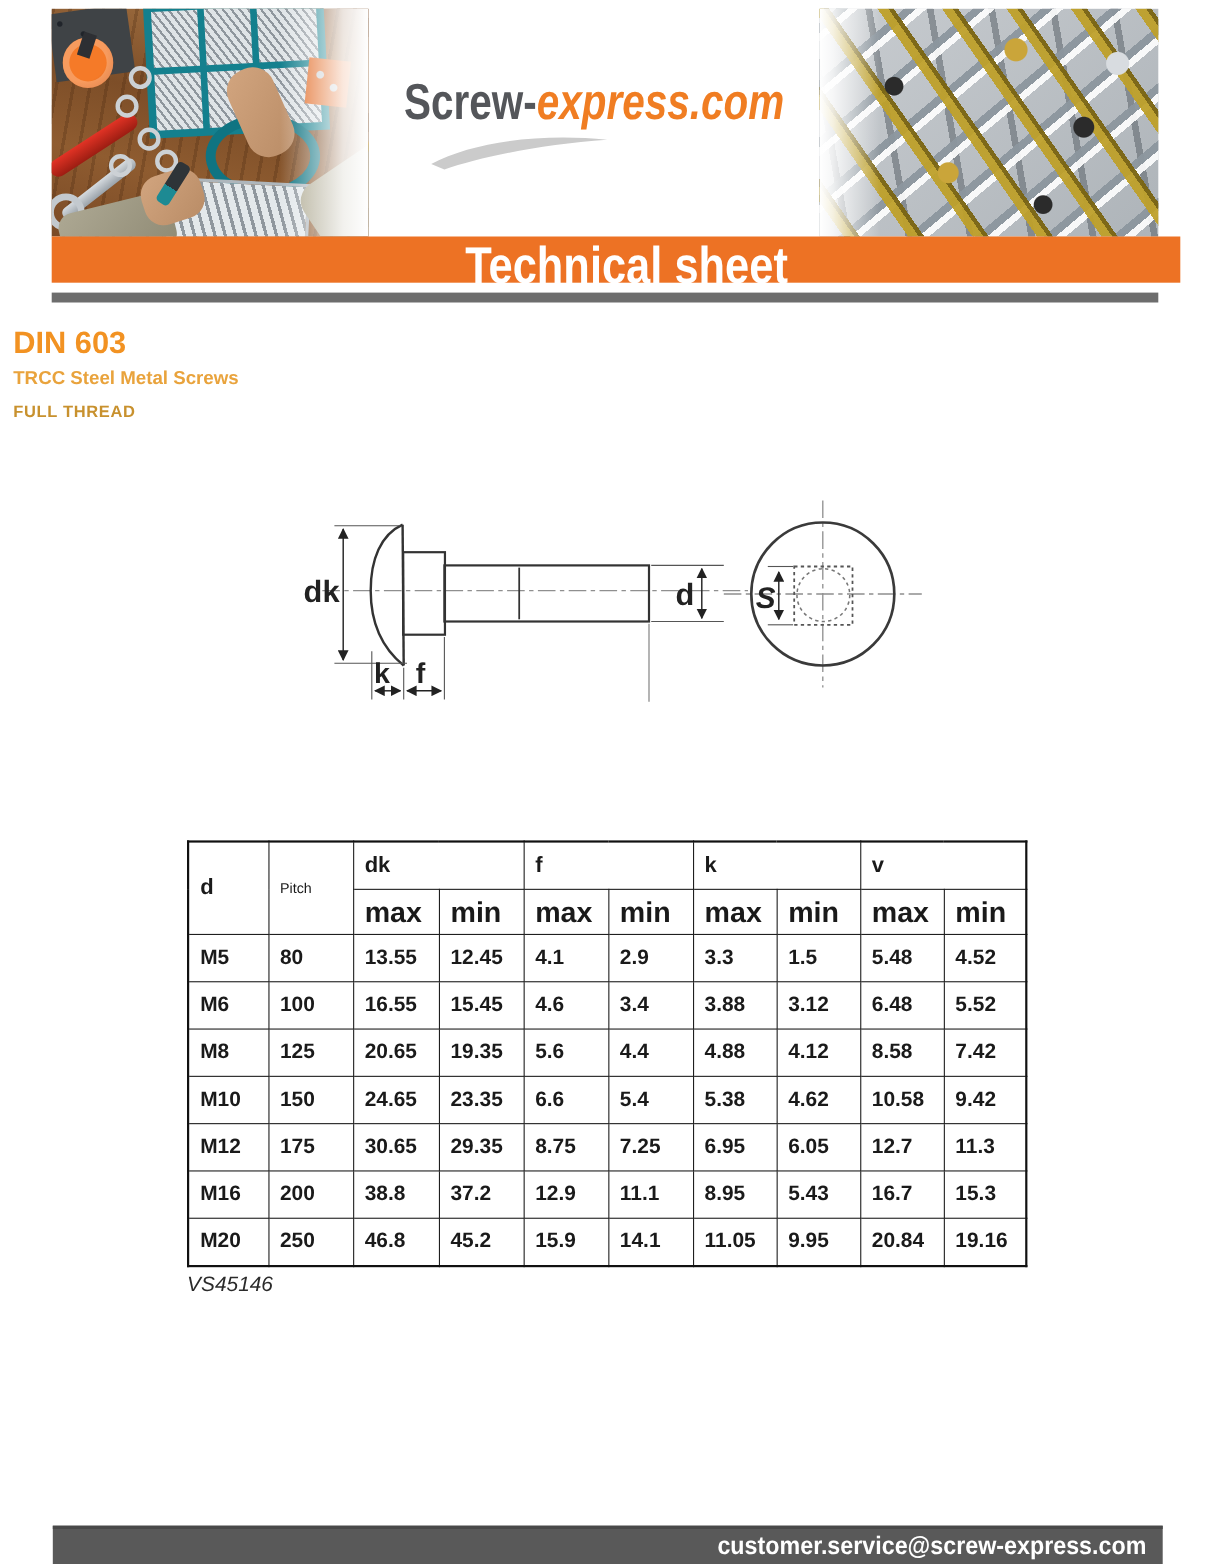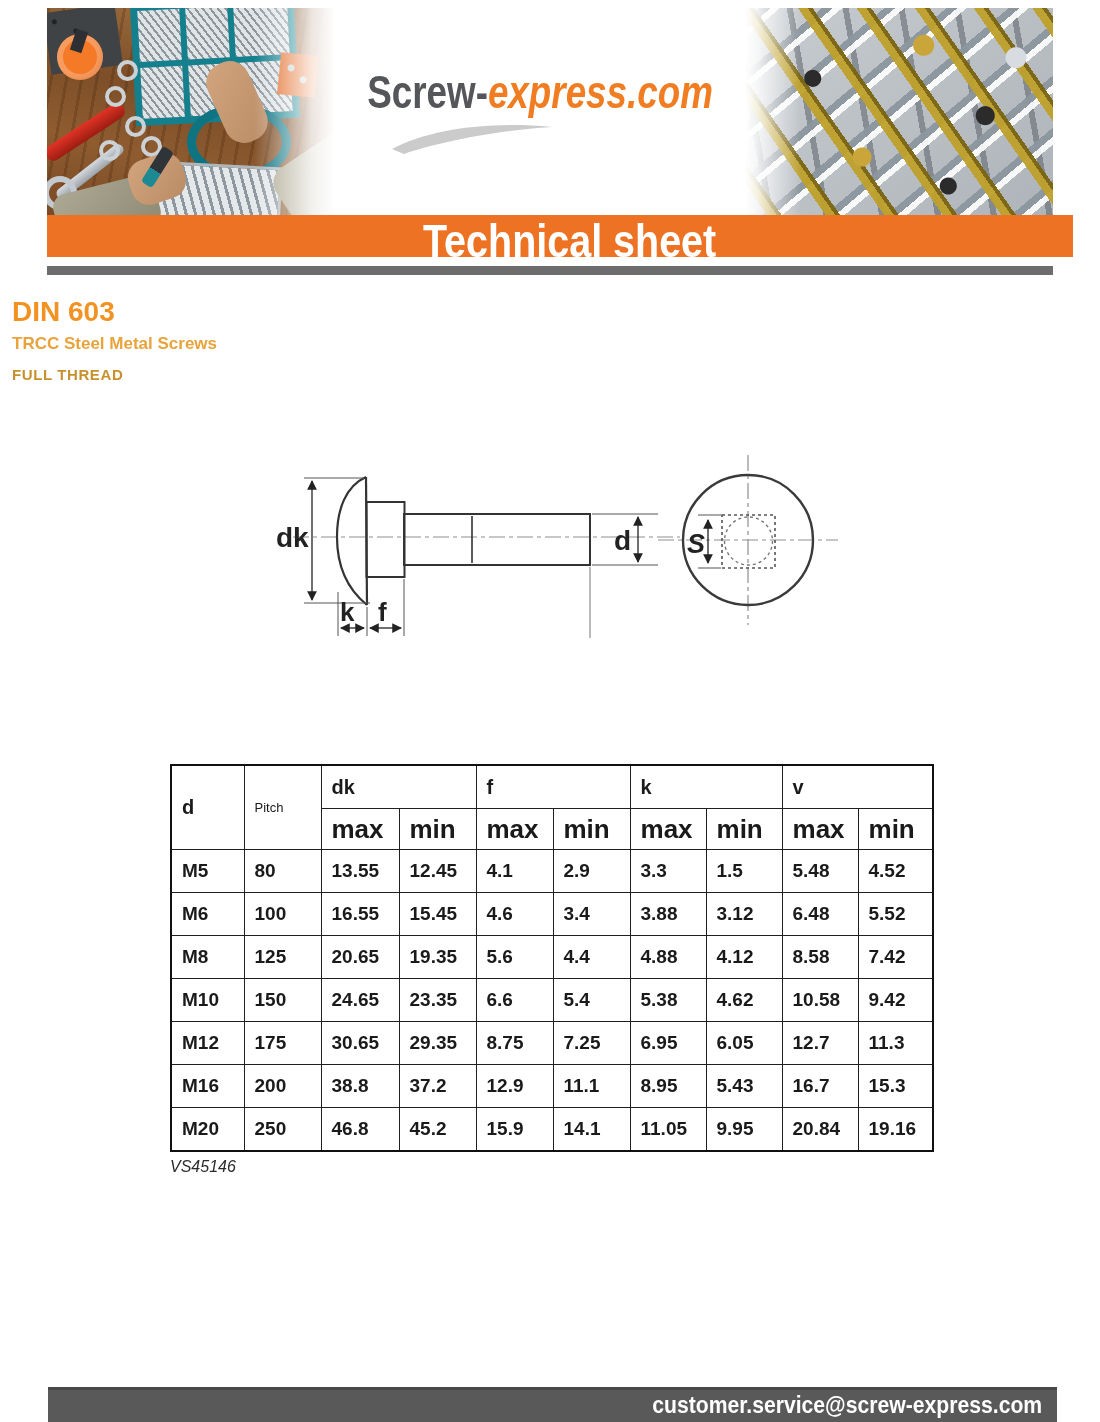--- a/index.html
+++ b/index.html
@@ -97,21 +97,21 @@
   
   .spec-table{position:absolute;left:170px;top:764px;width:762px;border-collapse:collapse;table-layout:fixed;}
   .spec-table th,.spec-table td{border:1.6px solid #1f1f1f;padding:0 0 0 10px;text-align:left;vertical-align:middle;
       overflow:hidden;white-space:nowrap;}
   .spec-table{border:2.4px solid #111;}
   .spec-table thead tr:first-child th{height:42px;font-size:20px;font-weight:bold;}
   .spec-table thead tr:first-child th.pitch-h{font-size:13px;font-weight:normal;margin-top:37px;}
   .spec-table thead tr:last-child th{height:40px;font-size:26px;font-weight:bold;margin-top:47px;}
   .spec-table tbody td{height:42px;font-size:19px;font-weight:bold;}
 
-  .reference{position:absolute;left:170px;top:1158px;font-size:16px;font-style:italic;color:#2b2b2b;}
+  .reference{position:absolute;left:170px;top:1158px;font-size:19px;font-style:italic;color:#2b2b2b;}
 
   
   .footer{position:absolute;left:48px;top:1387px;width:1009px;height:35px;
       background:var(--footer_gray,#595959);border-top:3px solid #494949;box-sizing:border-box;
       text-align:right;}
   .footer-text{display:inline-block;color:#fff;font-weight:bold;font-size:23px;line-height:31px;
       padding-right:16px;transform:scaleX(.92);transform-origin:right;white-space:nowrap;}
 </style>
 </head>
 <body>

